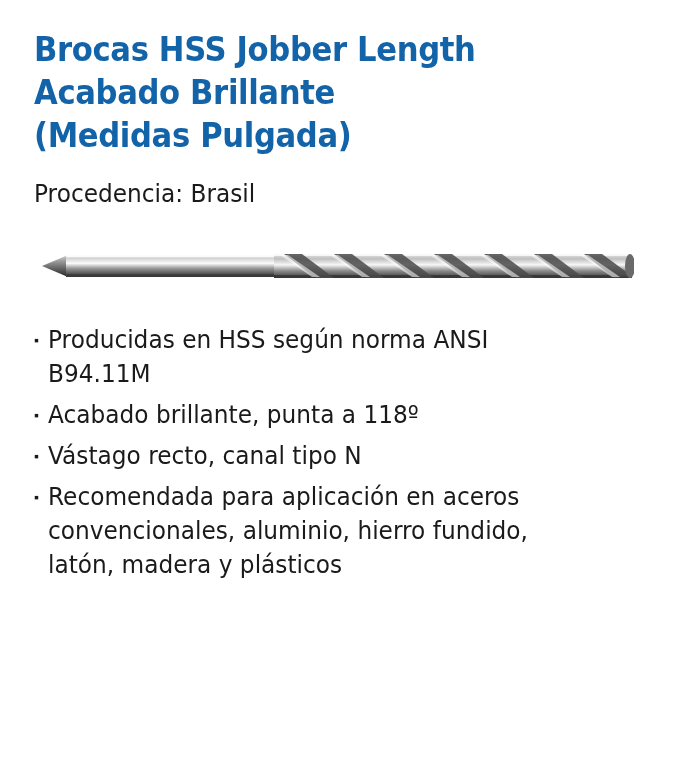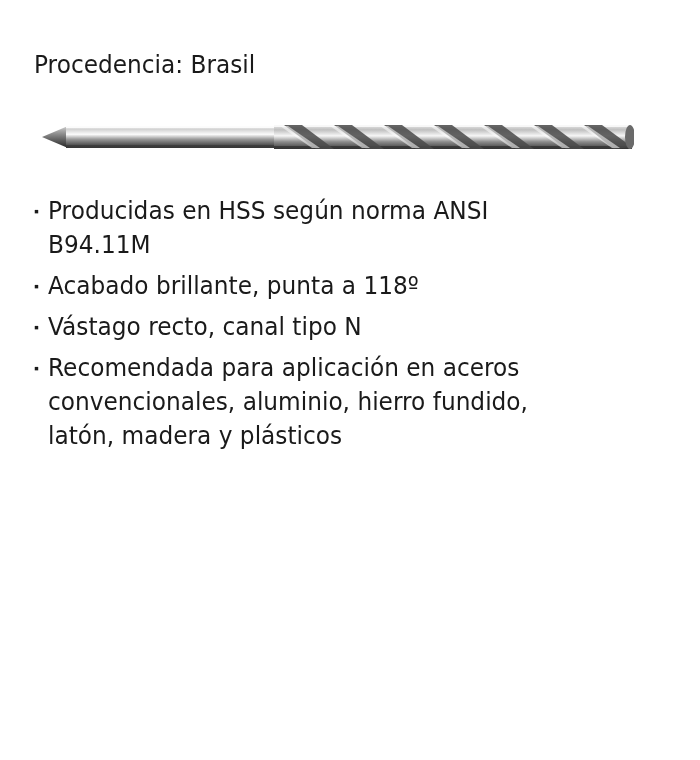--- a/index.html
+++ b/index.html
@@ -74,20 +74,25 @@
     max-width: 530px;
     transform: scaleX(0.93);
     transform-origin: left top;
   }
 </style>
 </head>
 <body>
 
 <div class="page">
 
+  <div class="title-block">
+    <div class="title-line">Brocas HSS Jobber Length</div>
+    <div class="title-line">Acabado Brillante</div>
+    <div class="title-line">(Medidas Pulgada)</div>
+  </div>
 
   <div class="origin">Procedencia: Brasil</div>
 
   <div class="product-image">
     <svg width="600" height="62" viewBox="0 0 600 62">
       <defs>
         <linearGradient id="shankGrad" x1="0" y1="0" x2="0" y2="1">
           <stop offset="0%" stop-color="#f2f2f2"></stop>
           <stop offset="16%" stop-color="#d4d4d4"></stop>
           <stop offset="38%" stop-color="#fbfbfb"></stop>

